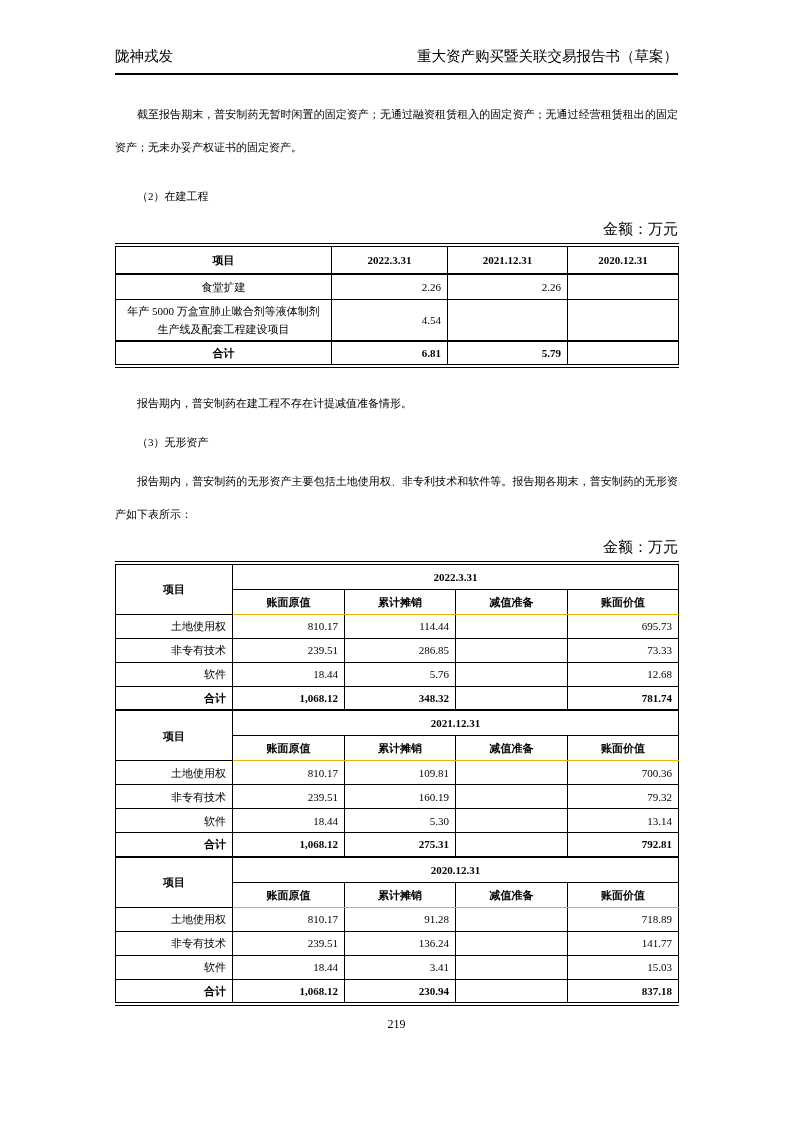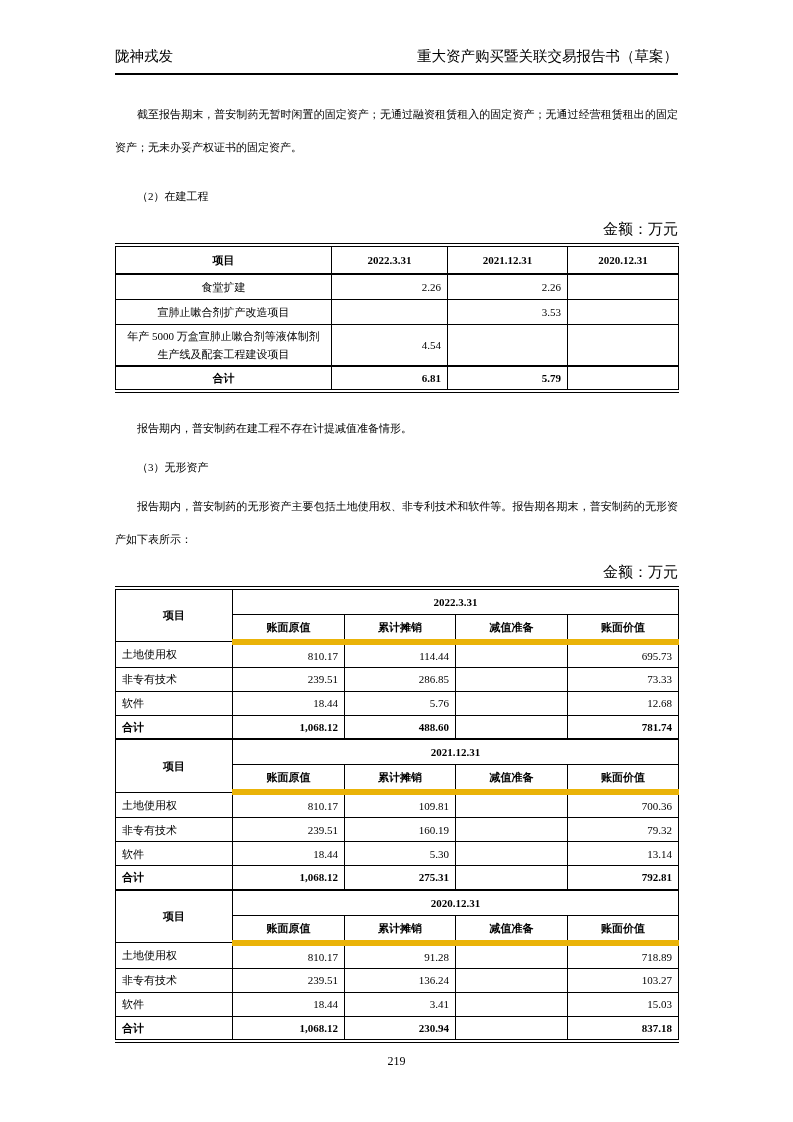--- a/index.html
+++ b/index.html
@@ -51,23 +51,23 @@
   table.fin th { font-weight:bold; text-align:center; padding:4px 2px; }
   
   table.t1 th { height:27px; border-bottom:2px solid #000; }
   table.t1 td { height:25px; padding:2px 6px; }
   table.t1 td.lbl { text-align:center; }
   table.t1 td.num { text-align:right; }
   table.t1 tr.total td { border-top:2px solid #000; font-weight:bold; }
   table.t1 tr.total td.ctr { text-align:center; }
   
   table.t2 th { height:24px; padding:3px 2px; }
-  table.t2 th.subh { border-bottom:6px solid #eab308; }
+  table.t2 th.subh { border-bottom:1px solid #eab308; }
   table.t2 td { height:24px; padding:2px 6px; }
-  table.t2 td.ctr { text-align:left; }
+  table.t2 td.ctr { text-align:right; }
   table.t2 td.num { text-align:right; }
   table.t2 tr.total td { font-weight:bold; border-bottom:2px solid #000; }
   .page-number {
     margin-top:8px;
     text-align:center;
     font-size:12px; line-height:20px;
   }
 </style>
 </head>
 <body>
@@ -99,26 +99,20 @@
         <th>2022.3.31</th>
         <th>2021.12.31</th>
         <th>2020.12.31</th>
       </tr>
     </thead>
     <tbody>
       <tr>
         <td class="lbl">食堂扩建</td>
         <td class="num">2.26</td>
         <td class="num">2.26</td>
-        <td class="num"></td>
-      </tr>
-      <tr>
-        <td class="lbl">宣肺止嗽合剂扩产改造项目</td>
-        <td class="num"></td>
-        <td class="num">3.53</td>
         <td class="num"></td>
       </tr>
       <tr>
         <td class="lbl">年产 5000 万盒宣肺止嗽合剂等液体制剂生产线及配套工程建设项目</td>
         <td class="num">4.54</td>
         <td class="num"></td>
         <td class="num"></td>
       </tr>
       <tr class="total">
         <td class="ctr">合计</td>
@@ -174,21 +168,21 @@
       <tr>
         <td class="ctr">软件</td>
         <td class="num">18.44</td>
         <td class="num">5.76</td>
         <td class="num"></td>
         <td class="num">12.68</td>
       </tr>
       <tr class="total">
         <td class="ctr">合计</td>
         <td class="num">1,068.12</td>
-        <td class="num">488.60</td>
+        <td class="num">348.32</td>
         <td class="num"></td>
         <td class="num">781.74</td>
       </tr>
 
       <tr>
         <th rowspan="2">项目</th>
         <th colspan="4">2021.12.31</th>
       </tr>
       <tr>
         <th class="subh">账面原值</th>
@@ -240,21 +234,21 @@
         <td class="num">810.17</td>
         <td class="num">91.28</td>
         <td class="num"></td>
         <td class="num">718.89</td>
       </tr>
       <tr>
         <td class="ctr">非专有技术</td>
         <td class="num">239.51</td>
         <td class="num">136.24</td>
         <td class="num"></td>
-        <td class="num">103.27</td>
+        <td class="num">141.77</td>
       </tr>
       <tr>
         <td class="ctr">软件</td>
         <td class="num">18.44</td>
         <td class="num">3.41</td>
         <td class="num"></td>
         <td class="num">15.03</td>
       </tr>
       <tr class="total">
         <td class="ctr">合计</td>

